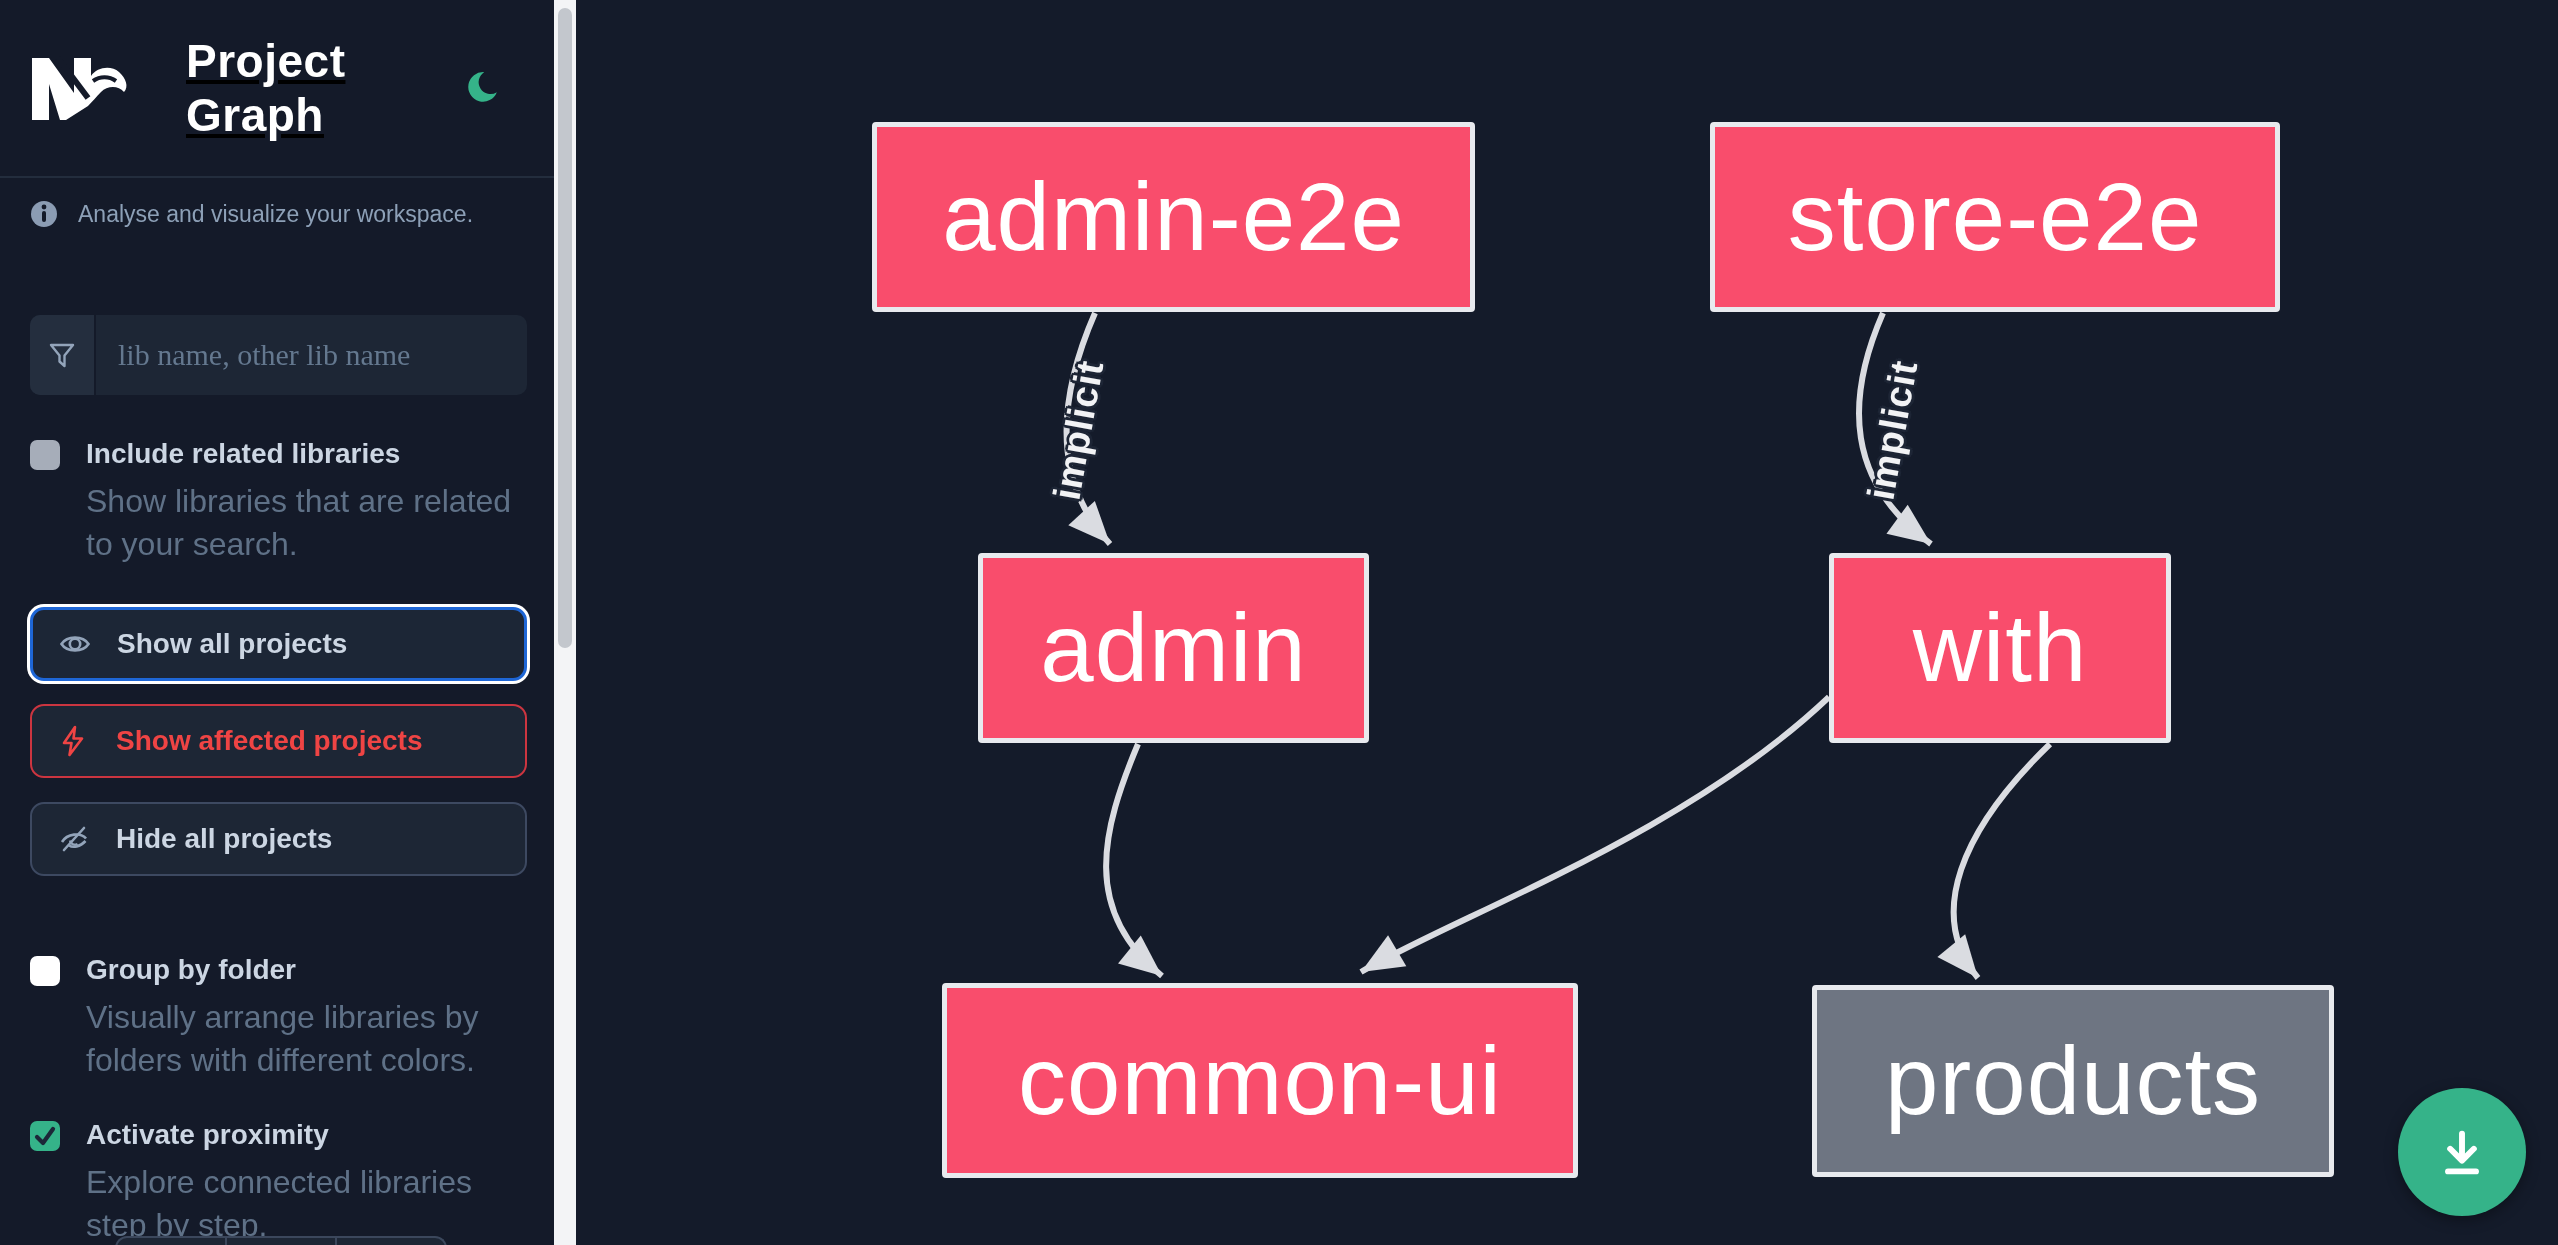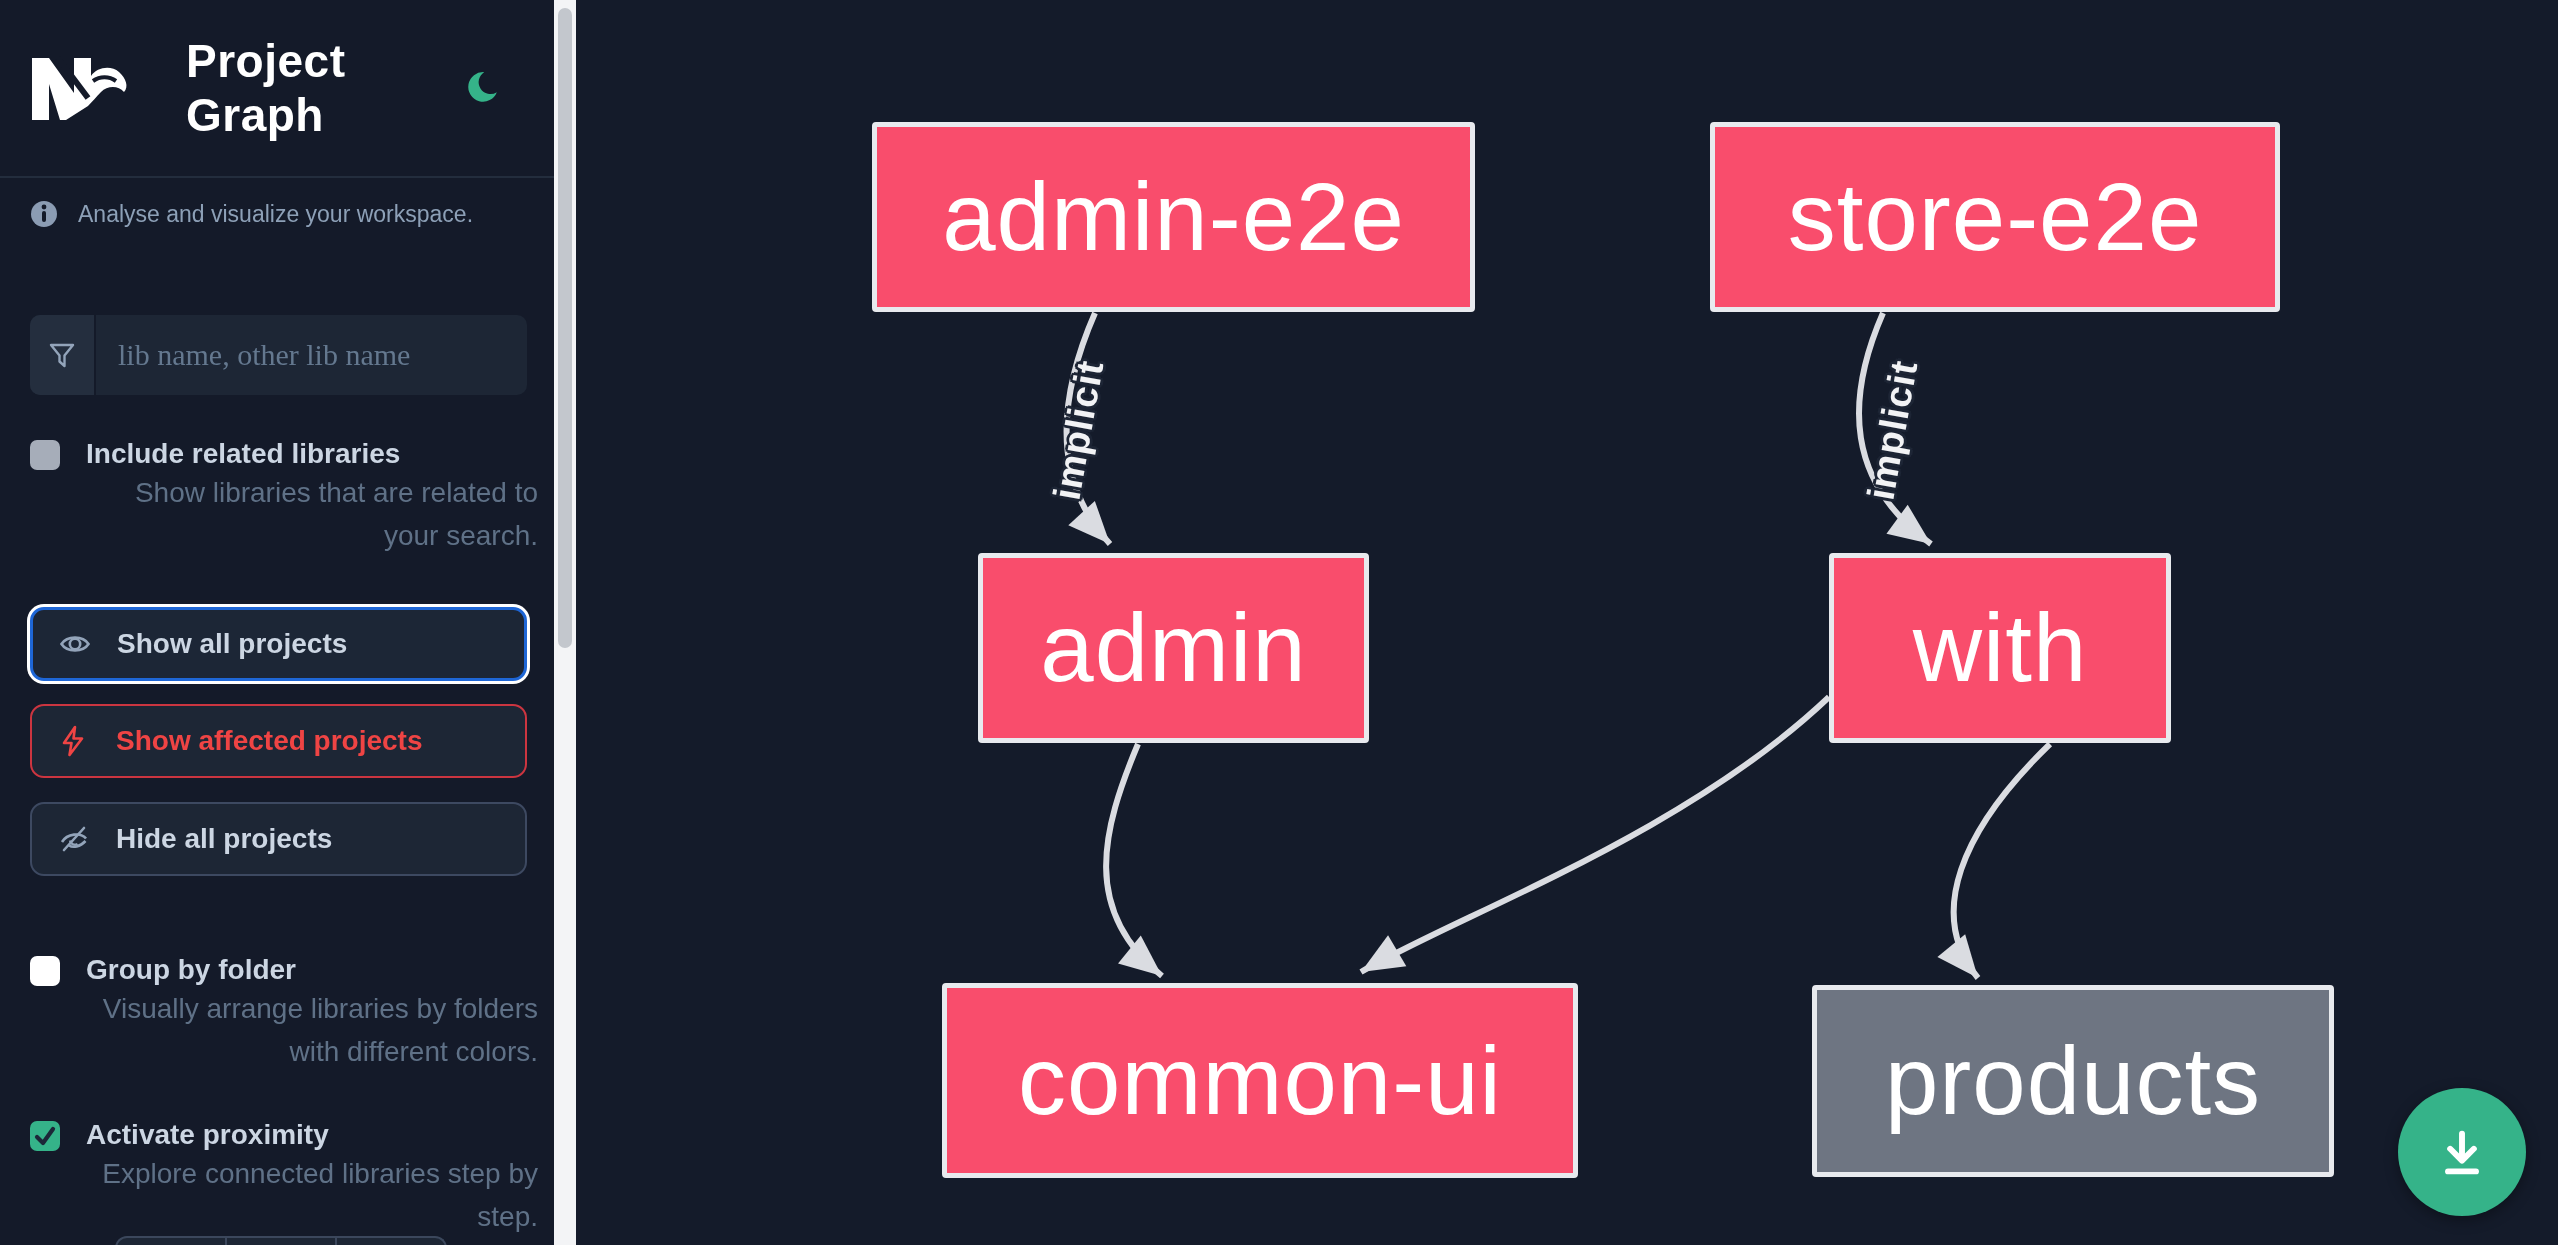--- a/index.html
+++ b/index.html
@@ -3,21 +3,21 @@
 <meta charset="utf-8">
 <style>
   html,body{margin:0;padding:0;width:2558px;height:1245px;overflow:hidden;
     background:#141a29;font-family:"Liberation Sans",sans-serif;}
   .app{position:relative;width:2558px;height:1245px;background:#141a29;}
 
   
   .sidebar{position:absolute;left:0;top:0;width:554px;height:1245px;background:#141a29;}
   .sb-header{position:absolute;left:0;top:0;width:554px;height:178px;
     border-bottom:2px solid #232d3d;display:flex;align-items:center;
-    padding:0 54px 1px 30px;box-sizing:border-box;}
+    padding:0 54px 1px 30px;box-sizing:border-box;text-decoration:underline;}
   .nx-logo{width:100px;height:64px;flex:0 0 auto;}
   .app-title{color:#ffffff;font-size:46px;font-weight:700;margin-left:56px;letter-spacing:.5px;}
   .moon-btn{margin-left:auto;width:40px;height:40px;display:flex;align-items:center;
     justify-content:center;cursor:pointer;background:none;border:none;padding:0;}
 
   .info-row{position:absolute;left:30px;top:200px;display:flex;align-items:center;gap:20px;}
   .info-icon{width:28px;height:28px;flex:0 0 auto;}
   .info-text{color:#8da0b7;font-size:23px;}
 
   .search-box{position:absolute;left:30px;top:315px;width:497px;height:80px;
@@ -28,21 +28,21 @@
     color:#c9d3e0;font-size:30px;padding:0 22px;font-family:Liberation Serif, serif;}
   .search-input::placeholder{color:#64788f;}
 
   .toggle{position:absolute;left:30px;display:flex;gap:26px;}
   .toggle .box{width:30px;height:30px;border-radius:7px;margin-top:3px;flex:0 0 auto;
     display:flex;align-items:center;justify-content:center;cursor:pointer;}
   .box.gray{background:#a6adb9;}
   .box.white{background:#ffffff;}
   .box.green{background:#35b389;}
   .toggle .t-label{color:#ccd6e3;font-size:28px;font-weight:700;line-height:34px;}
-  .toggle .t-desc{color:#5f7187;font-size:28px;line-height:43px;width:452px;text-align:right;}
+  .toggle .t-desc{color:#5f7187;font-size:32px;line-height:43px;margin-top:9px;width:452px;}
 
   .sb-btn{position:absolute;left:30px;width:497px;height:74px;box-sizing:border-box;
     background:#1d2635;border:2px solid #3d4961;border-radius:14px;
     display:flex;align-items:center;gap:26px;padding:0 26px;cursor:pointer;
     color:#ccd6e3;font-size:28px;font-weight:700;font-family:"Liberation Sans",sans-serif;}
   .sb-btn .b-icon{width:32px;height:32px;flex:0 0 auto;display:flex;align-items:center;}
   .sb-btn.focused{border:3px solid #1e66d6;box-shadow:0 0 0 3px #ffffff;background:#1c2636;}
   .sb-btn.danger{border-color:#cc3540;color:#ef4444;}
 
   .stepper{position:absolute;left:115px;top:1236px;width:332px;height:20px;

